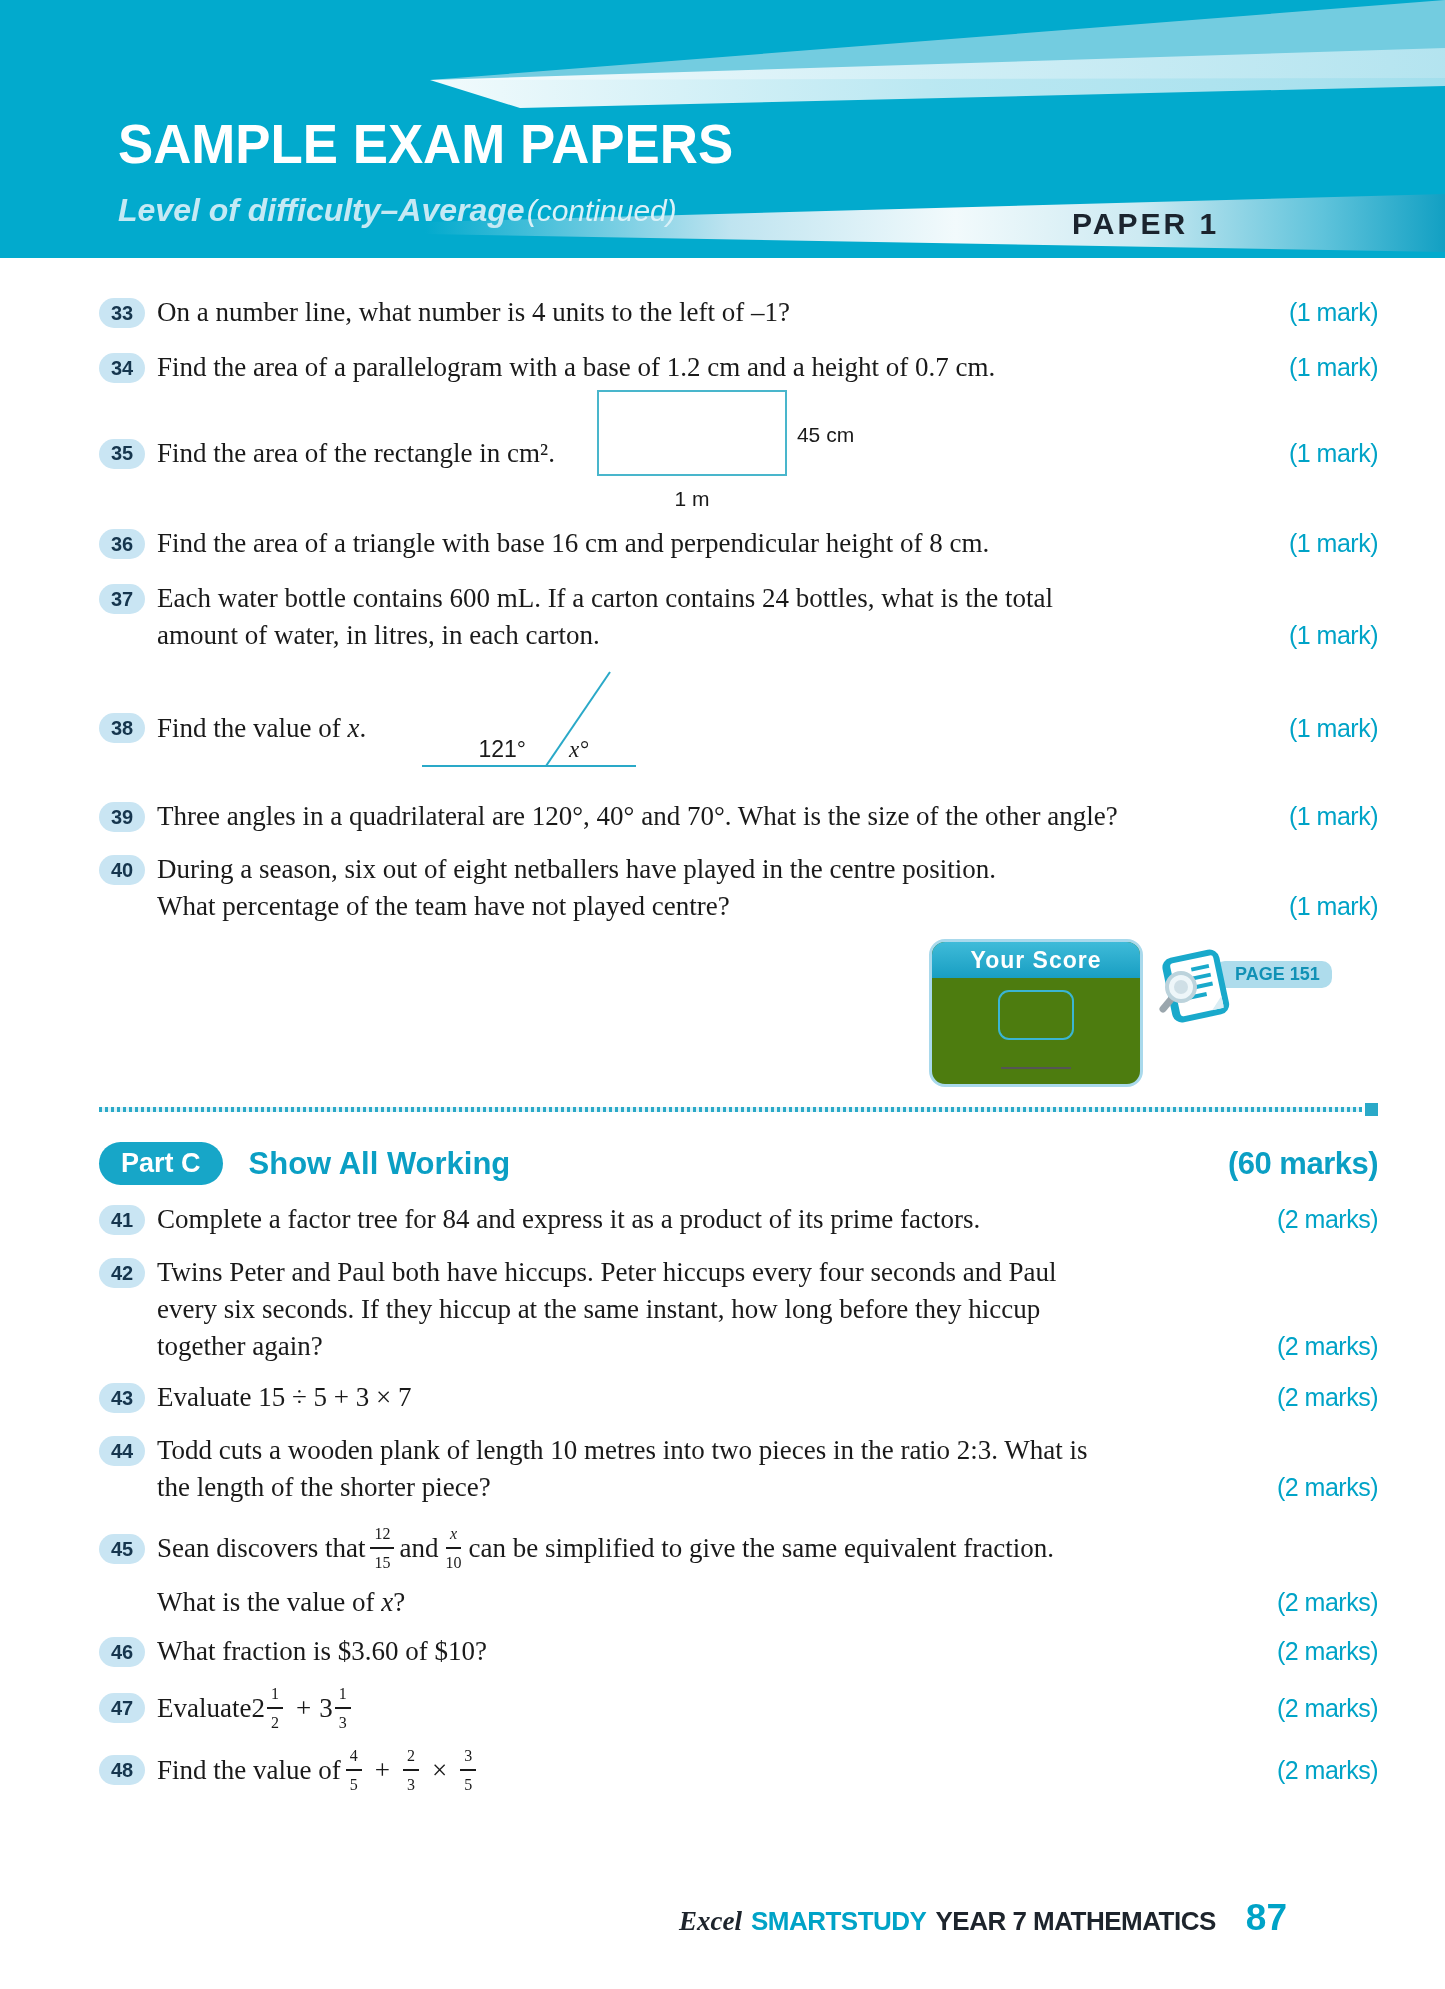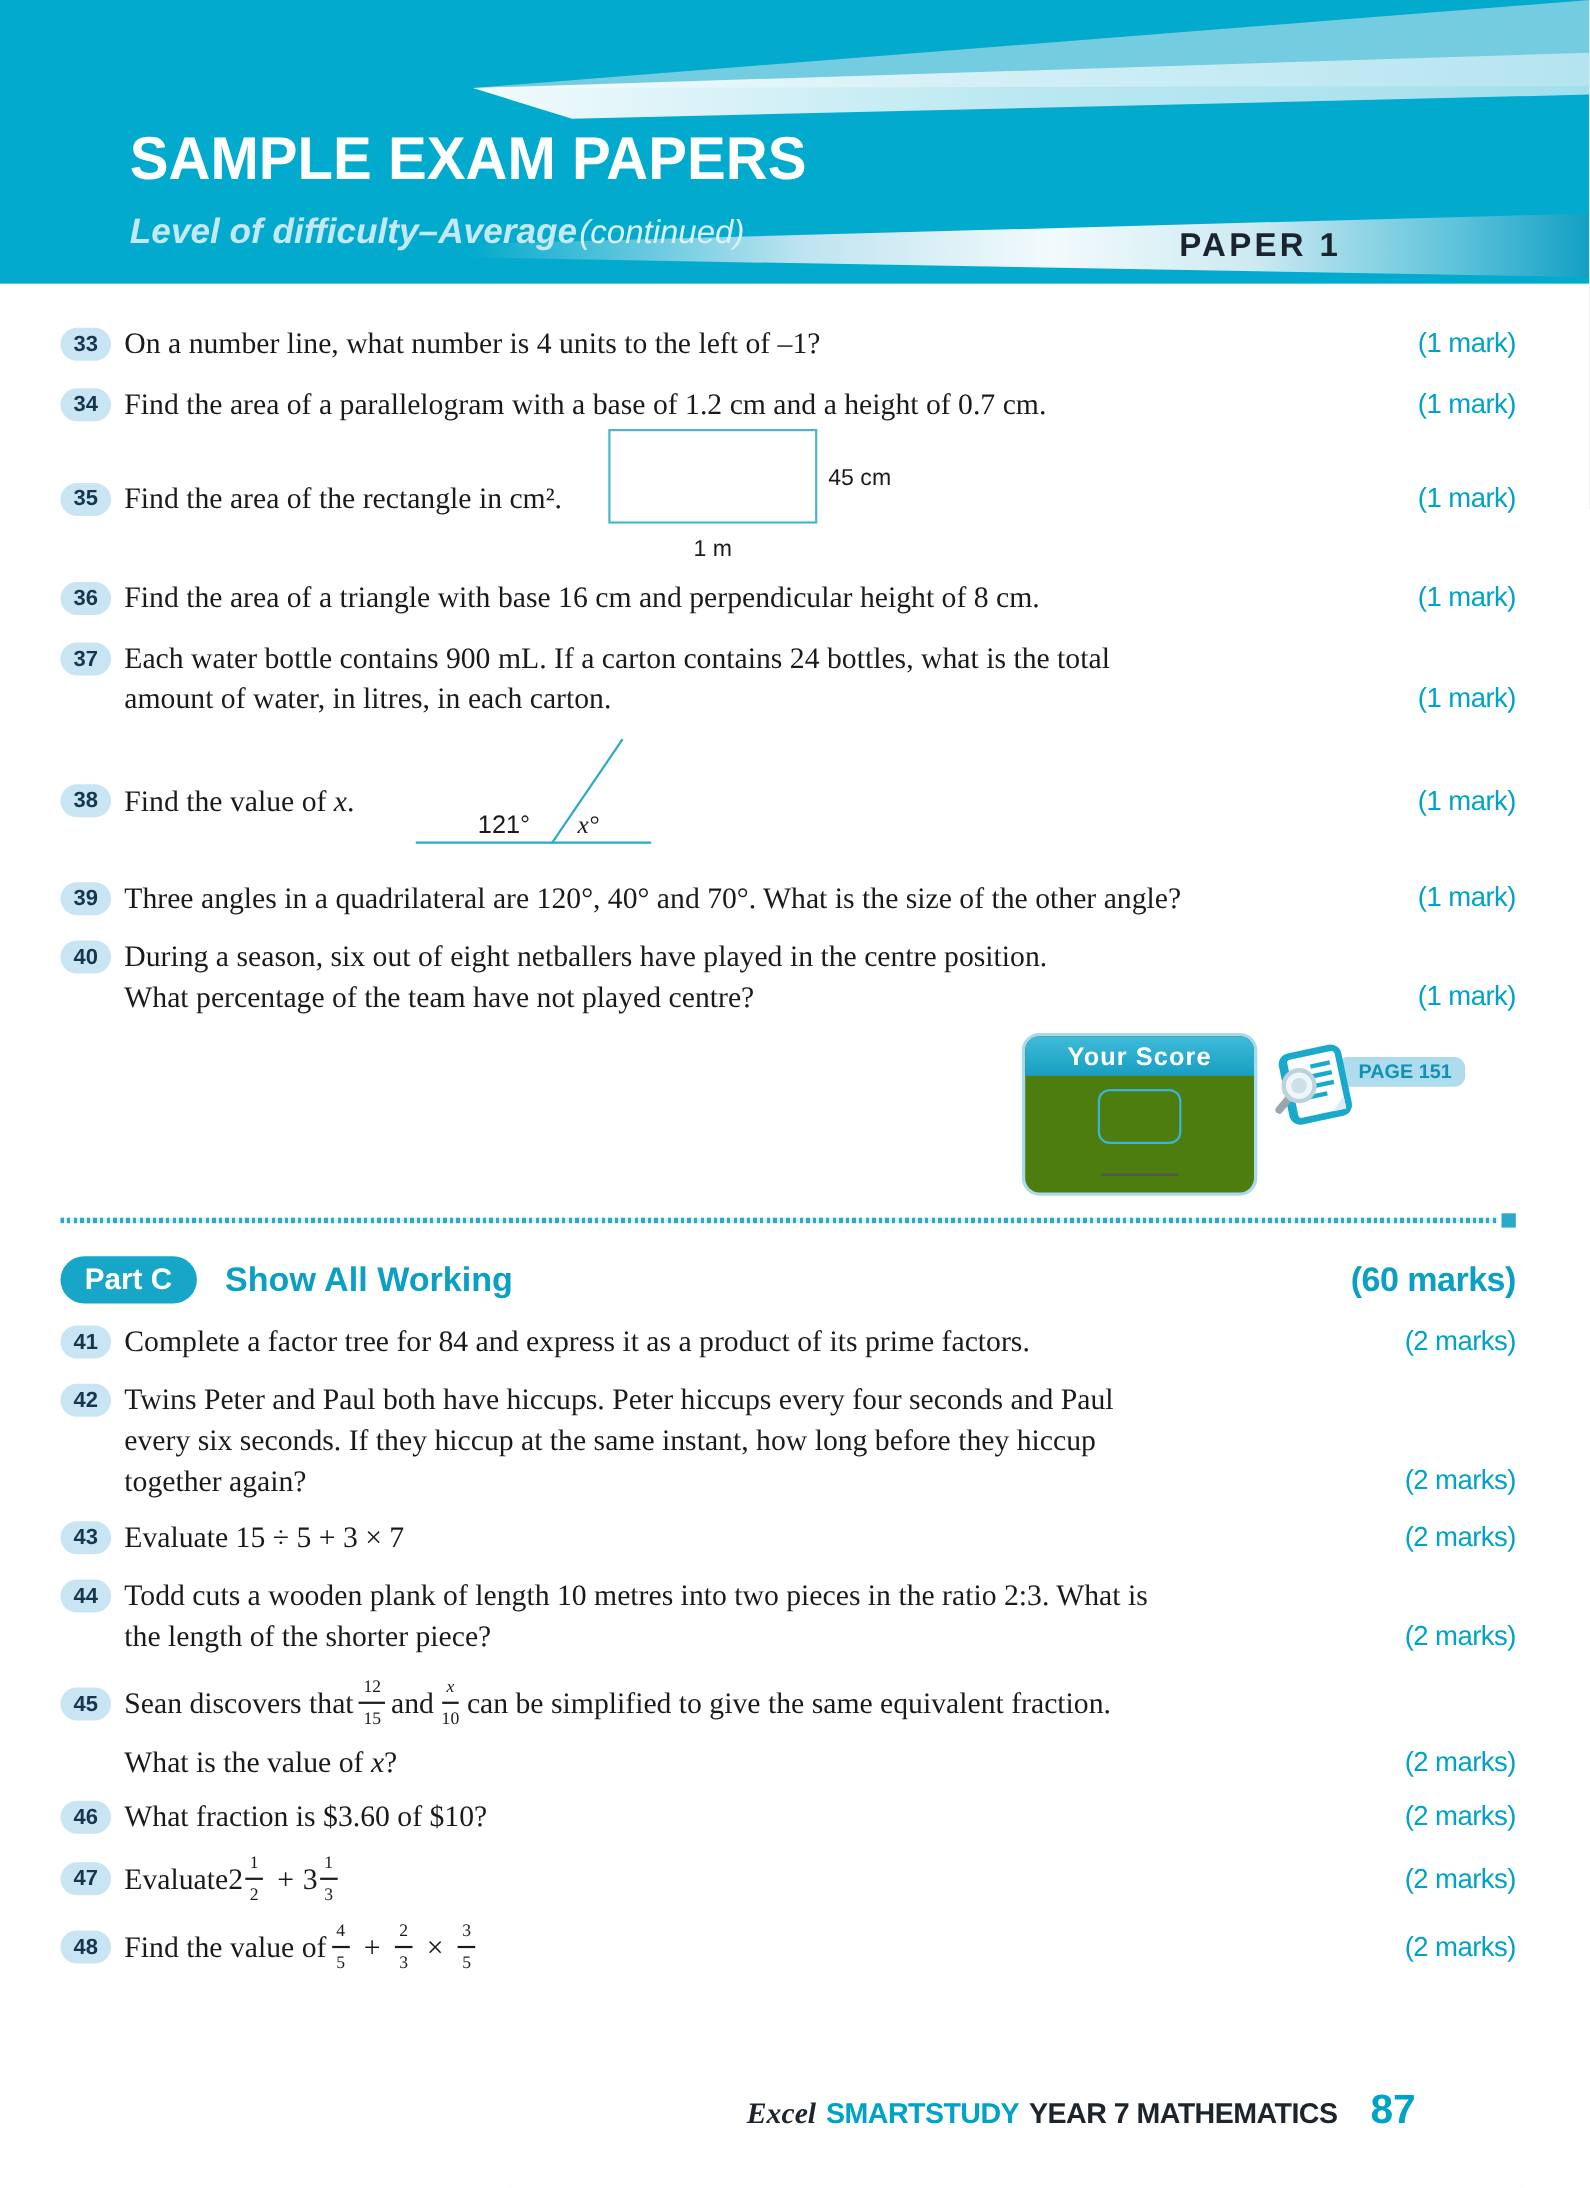--- a/index.html
+++ b/index.html
@@ -25,21 +25,21 @@
   .hdr-subnote{
     font-family:"Liberation Sans", sans-serif;font-style:italic;
     font-size:30px;color:#d9f1f8;
   }
   .hdr-paper{
     position:absolute;left:1072px;top:207px;
     font-family:"Liberation Sans", sans-serif;font-weight:bold;
     font-size:30px;letter-spacing:3px;color:#1b242e;
   }
   
-  .content{padding:36px 67px 0 55px;}
+  .content{padding:36px 67px 0 99px;}
   .q{display:flex;align-items:flex-start;}
   .qnum{
     flex:0 0 auto;width:46px;height:30px;margin-top:4px;
     background:#c9e5f3;border-radius:15px;
     display:flex;align-items:center;justify-content:center;
     font-family:"Liberation Sans", sans-serif;font-weight:bold;
     font-size:20px;color:#16364e;
   }
   .qbody{flex:1;margin-left:12px;font-size:27px;line-height:37px;}
   .qline{}
@@ -221,21 +221,21 @@
         <div class="qline last">
           <span class="qtext">Find the area of a triangle with base 16 cm and perpendicular height of 8 cm.</span>
           <span class="marks">(1 mark)</span>
         </div>
       </div>
     </div>
 
     <div class="q mb10">
       <span class="qnum">37</span>
       <div class="qbody">
-        <div class="qline">Each water bottle contains 900 mL. If a carton contains 24 bottles, what is the total</div>
+        <div class="qline">Each water bottle contains 600 mL. If a carton contains 24 bottles, what is the total</div>
         <div class="qline last">
           <span class="qtext">amount of water, in litres, in each carton.</span>
           <span class="marks">(1 mark)</span>
         </div>
       </div>
     </div>
 
     <div class="q mb6" style="align-items:center;">
       <span class="qnum" style="margin-top:0;">38</span>
       <div class="qbody row-center">

